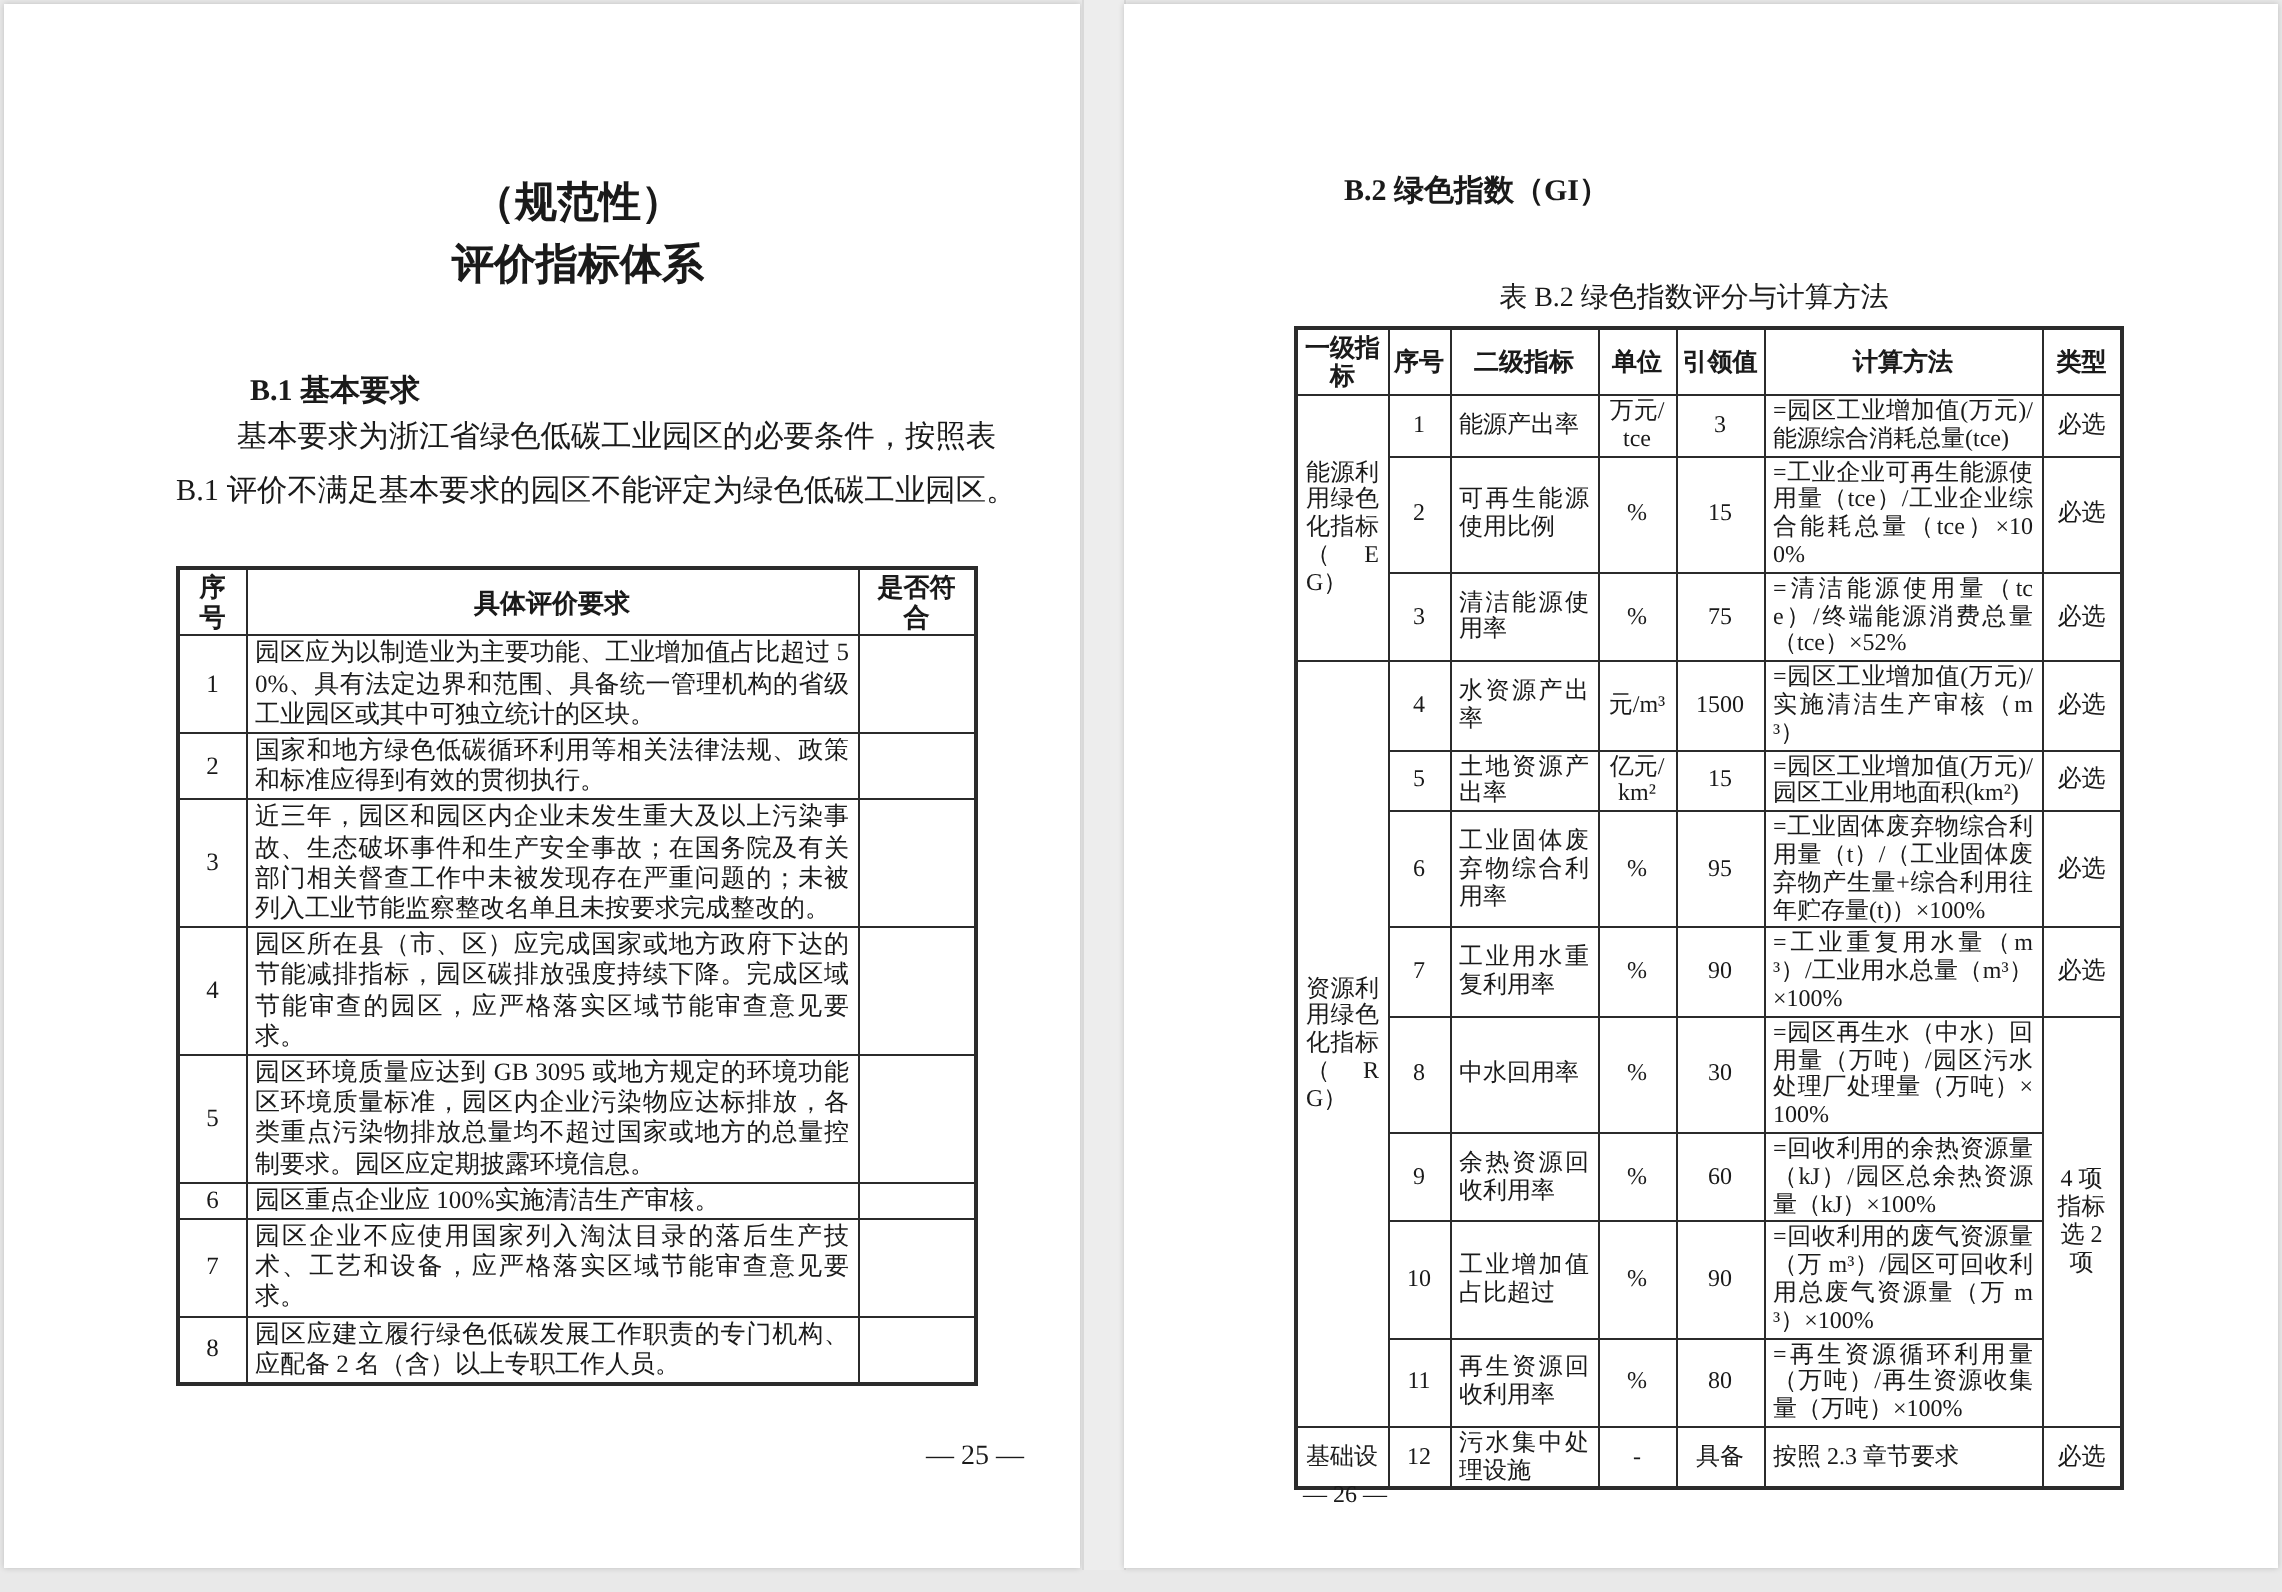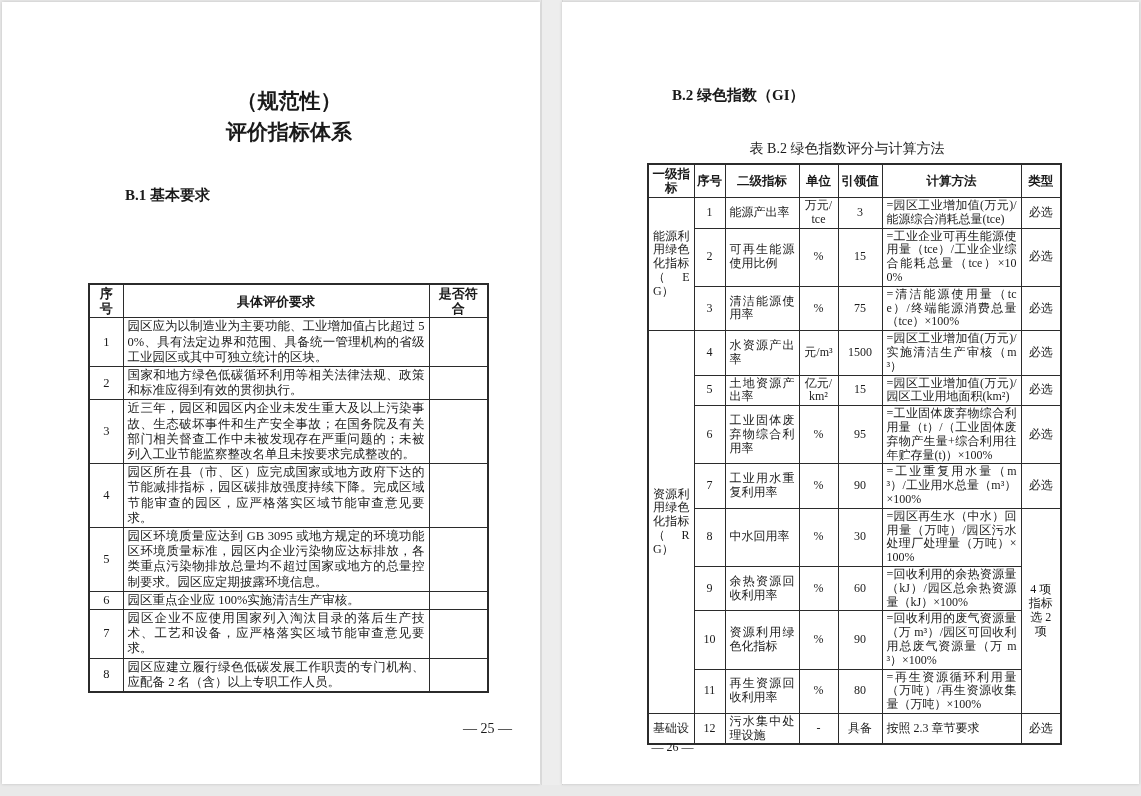--- a/index.html
+++ b/index.html
@@ -51,20 +51,24 @@
 </style>
 </head>
 <body>
 
 <div class="page page-left">
   <div class="abs doc-title">
     <div>（规范性）</div>
     <div>评价指标体系</div>
   </div>
   <div class="abs h-b1">B.1 基本要求</div>
+  <div class="abs para-l">
+    <div class="ln1">基本要求为浙江省绿色低碳工业园区的必要条件，按照表</div>
+    <div class="ln2">B.1 评价不满足基本要求的园区不能评定为绿色低碳工业园区。</div>
+  </div>
   <div class="abs tblwrap-l">
     <table class="tbl tbl-l">
       <colgroup>
           <col style="width:34px">
           <col style="width:306px">
           <col style="width:59px">
         </colgroup>
       <tbody>
           <tr>
         <th>序号</th>
@@ -158,21 +162,21 @@
         <td class="c">%</td>
         <td class="c">15</td>
         <td class="j">=工业企业可再生能源使用量（tce）/工业企业综合能耗总量（tce）×100%</td>
         <td class="c">必选</td>
       </tr>
       <tr>
         <td class="c">3</td>
         <td class="j">清洁能源使用率</td>
         <td class="c">%</td>
         <td class="c">75</td>
-        <td class="j">=清洁能源使用量（tce）/终端能源消费总量（tce）×100%</td>
+        <td class="j">=清洁能源使用量（tce）/终端能源消费总量（tce）×52%</td>
         <td class="c">必选</td>
       </tr>
       <tr>
         <td class="j" rowspan="8">资源利用绿色化指标（RG）</td>
         <td class="c">4</td>
         <td class="j">水资源产出率</td>
         <td class="c">元/m³</td>
         <td class="c">1500</td>
         <td class="j">=园区工业增加值(万元)/实施清洁生产审核（m³）</td>
         <td class="c">必选</td>
@@ -211,21 +215,21 @@
       </tr>
       <tr>
         <td class="c">9</td>
         <td class="j">余热资源回收利用率</td>
         <td class="c">%</td>
         <td class="c">60</td>
         <td class="j">=回收利用的余热资源量（kJ）/园区总余热资源量（kJ）×100%</td>
       </tr>
       <tr>
         <td class="c">10</td>
-        <td class="j">资源利用绿色化指标</td>
+        <td class="j">工业增加值占比超过</td>
         <td class="c">%</td>
         <td class="c">90</td>
         <td class="j">=回收利用的废气资源量（万 m³）/园区可回收利用总废气资源量（万 m³）×100%</td>
       </tr>
       <tr>
         <td class="c">11</td>
         <td class="j">再生资源回收利用率</td>
         <td class="c">%</td>
         <td class="c">80</td>
         <td class="j">=再生资源循环利用量（万吨）/再生资源收集量（万吨）×100%</td>

